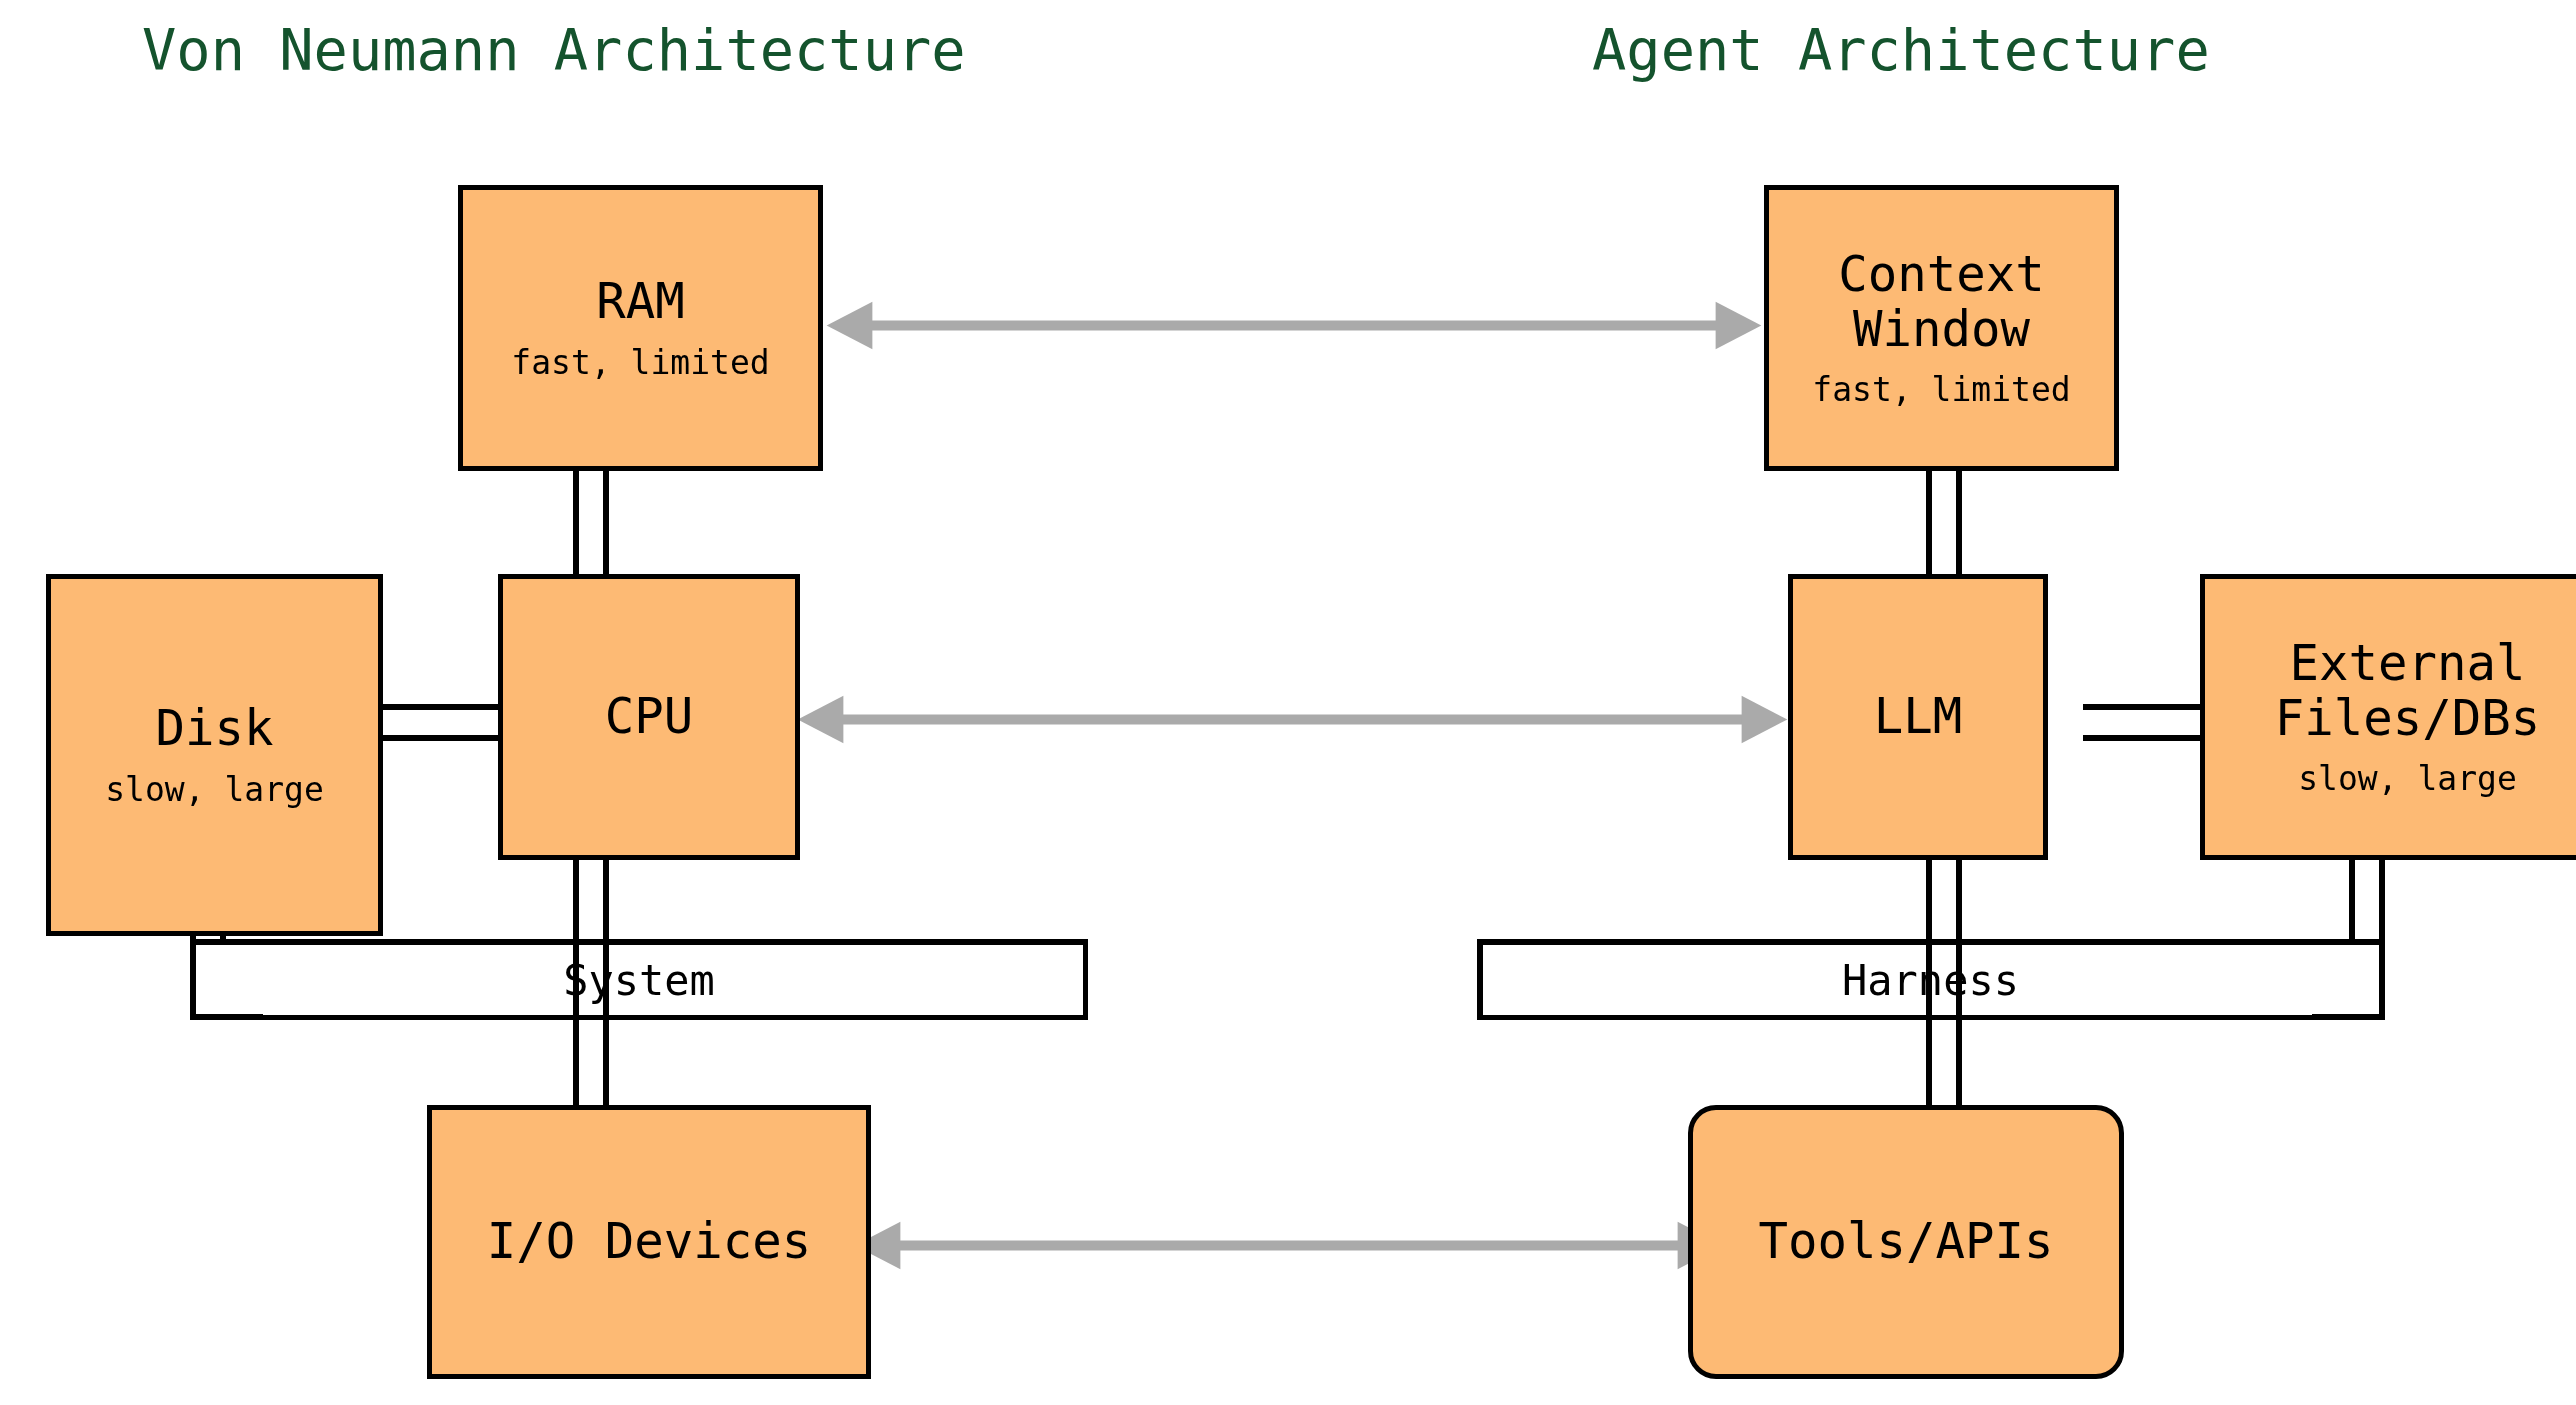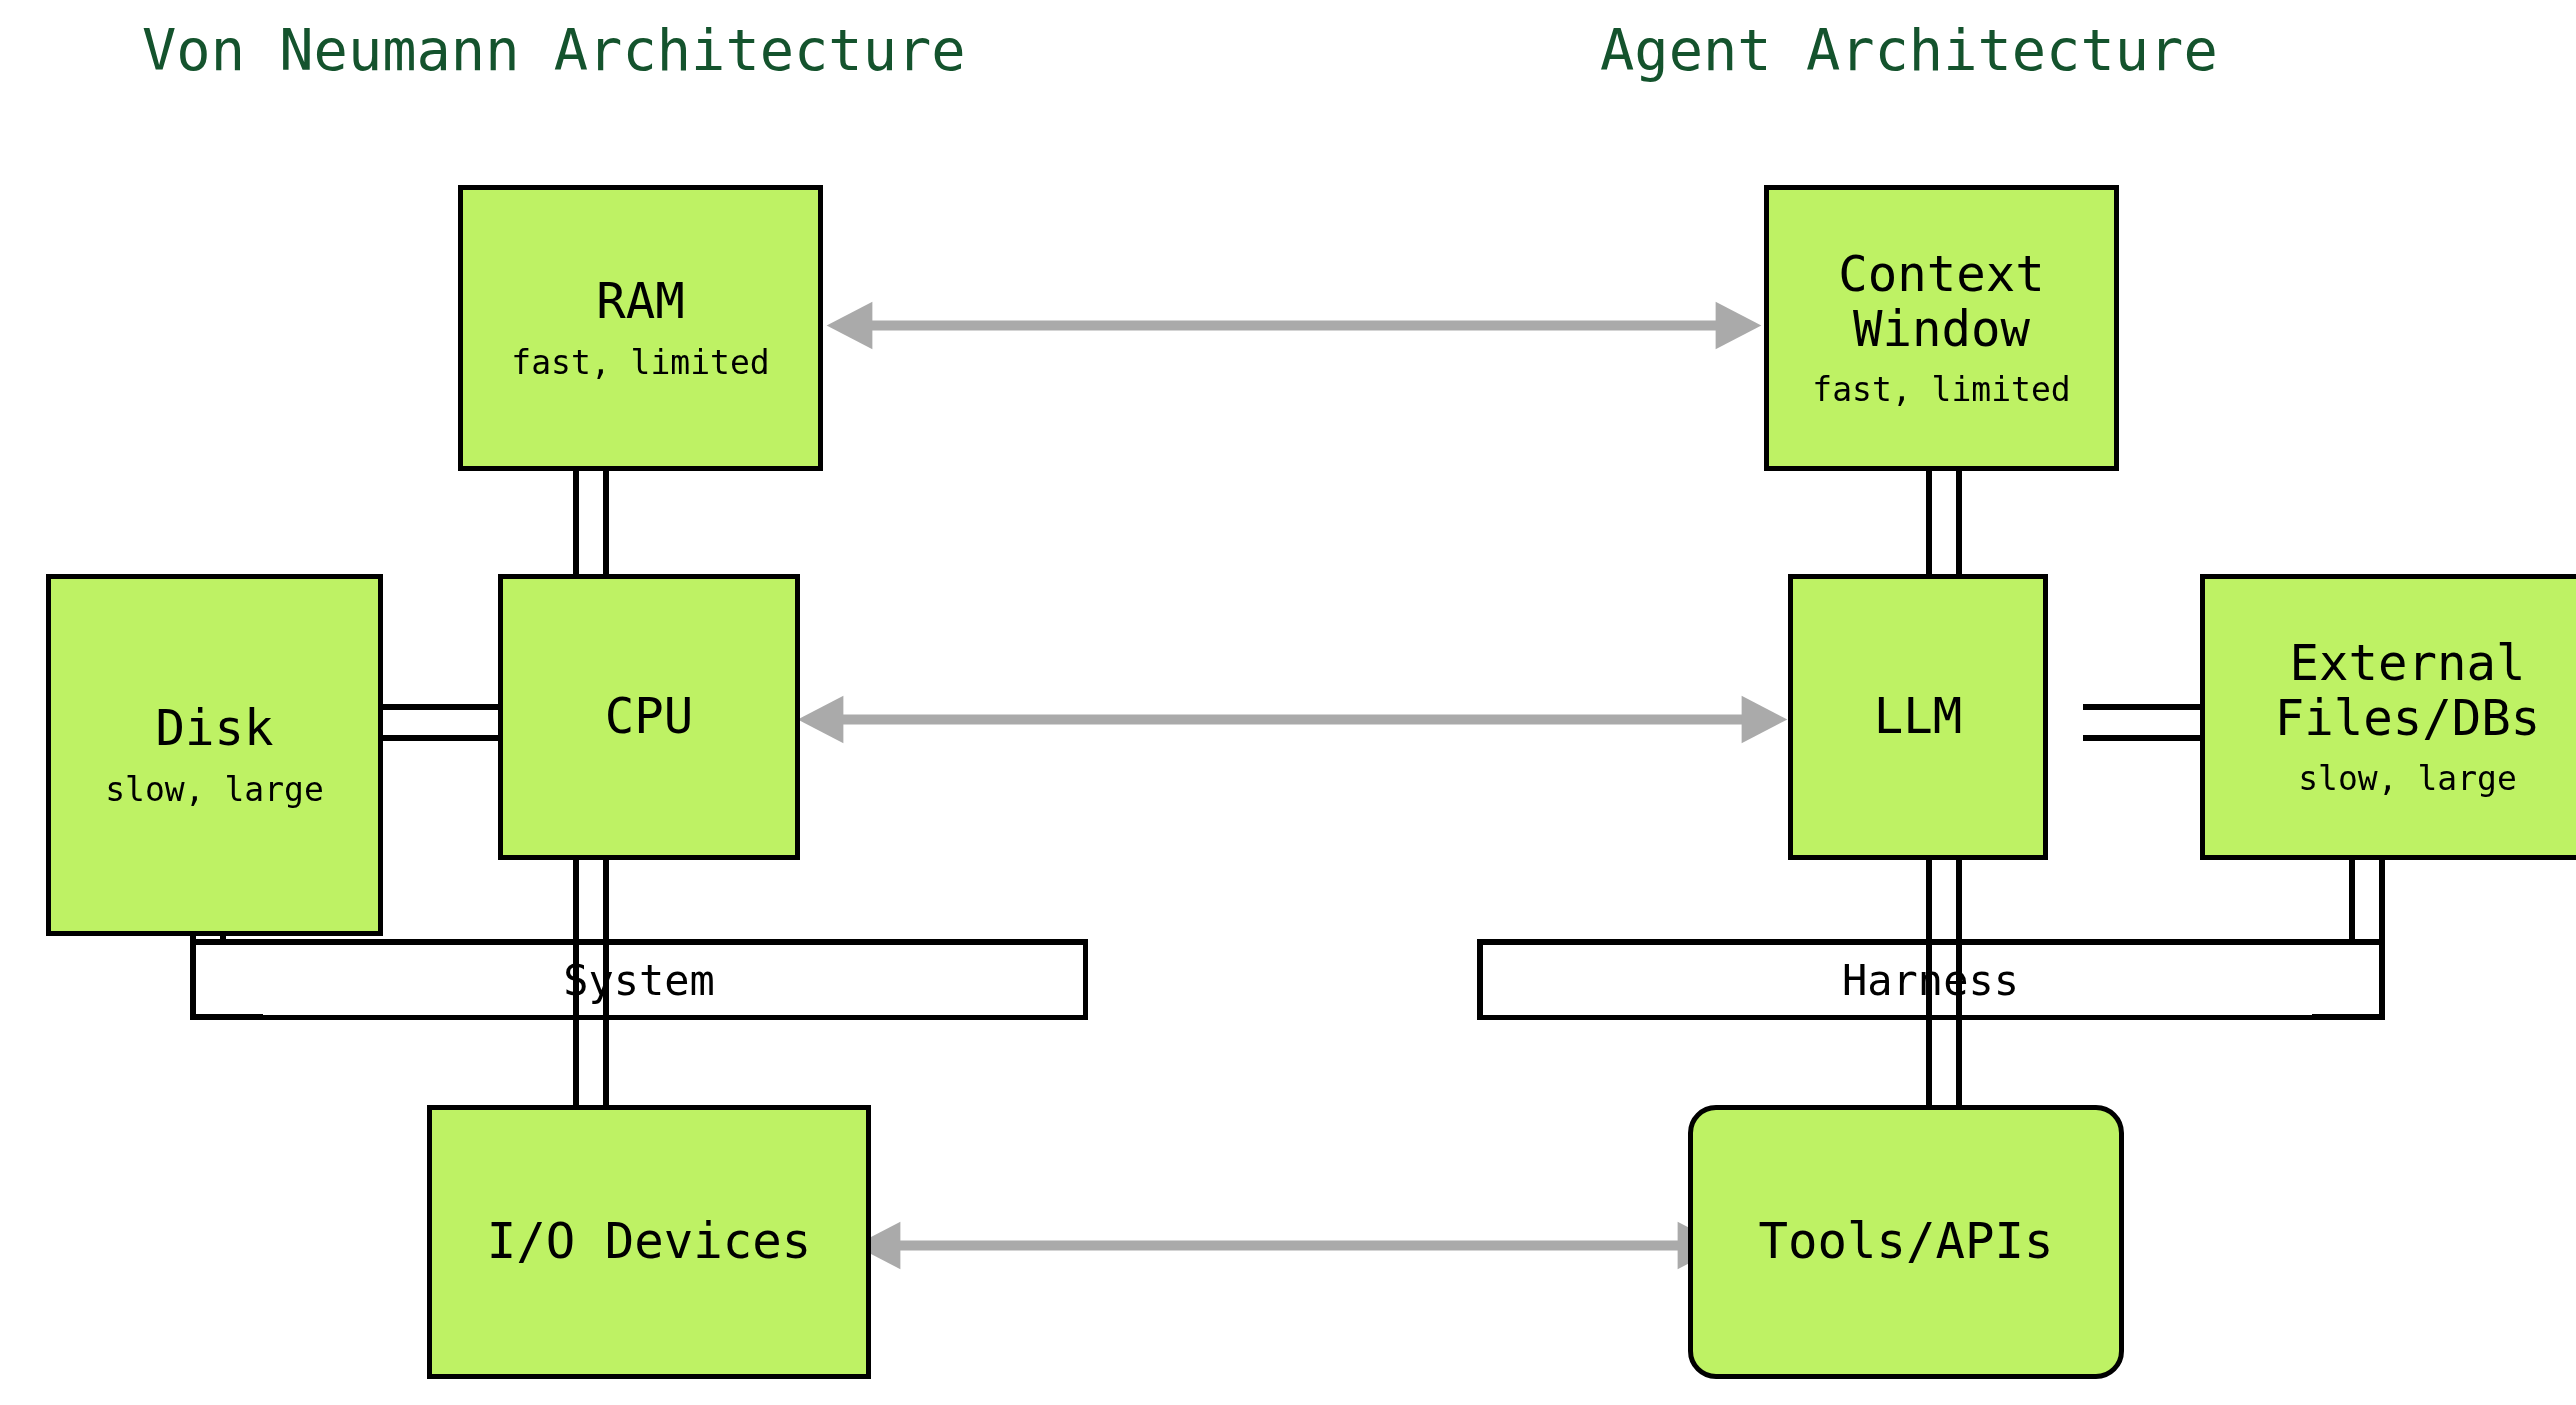--- a/index.html
+++ b/index.html
@@ -28,21 +28,21 @@
     color: #14532d;
     white-space: nowrap;
     letter-spacing: 0px;
   }
 
   
   .box {
     position: absolute;
     box-sizing: border-box;
     border: 5.5px solid #000000;
-    background: #bef264;
+    background: #fdba74;
     display: flex;
     flex-direction: column;
     align-items: center;
     justify-content: center;
     z-index: 6;
   }
   .box .label {
     font-family: "DejaVu Sans Mono", "Liberation Mono", monospace;
     font-size: 49px;
     line-height: 1.12;
@@ -122,21 +122,21 @@
     z-index: 3;
   }
 </style>
 </head>
 <body>
 
 <div id="stage">
 
   <div class="title" style="left:142px; top:16.5px;">Von Neumann Architecture</div>
 
-  <div class="title" style="left:1592px; top:16.5px;margin-left:8px;">Agent Architecture</div>
+  <div class="title" style="left:1592px; top:16.5px;">Agent Architecture</div>
 
   <div class="vline" style="left:573px; top:462px; height:119px;"></div>
   <div class="vline" style="left:603px; top:462px; height:119px;"></div>
 
   <div class="hline" style="left:382px; top:704px; width:121px;"></div>
   <div class="hline" style="left:382px; top:735px; width:121px;"></div>
 
   <div class="vline" style="left:190px; top:851px; height:168px;"></div>
   <div class="hline" style="left:190px; top:1014px; width:73px;"></div>
   <div class="vline" style="left:220px; top:851px; height:91px;"></div>

